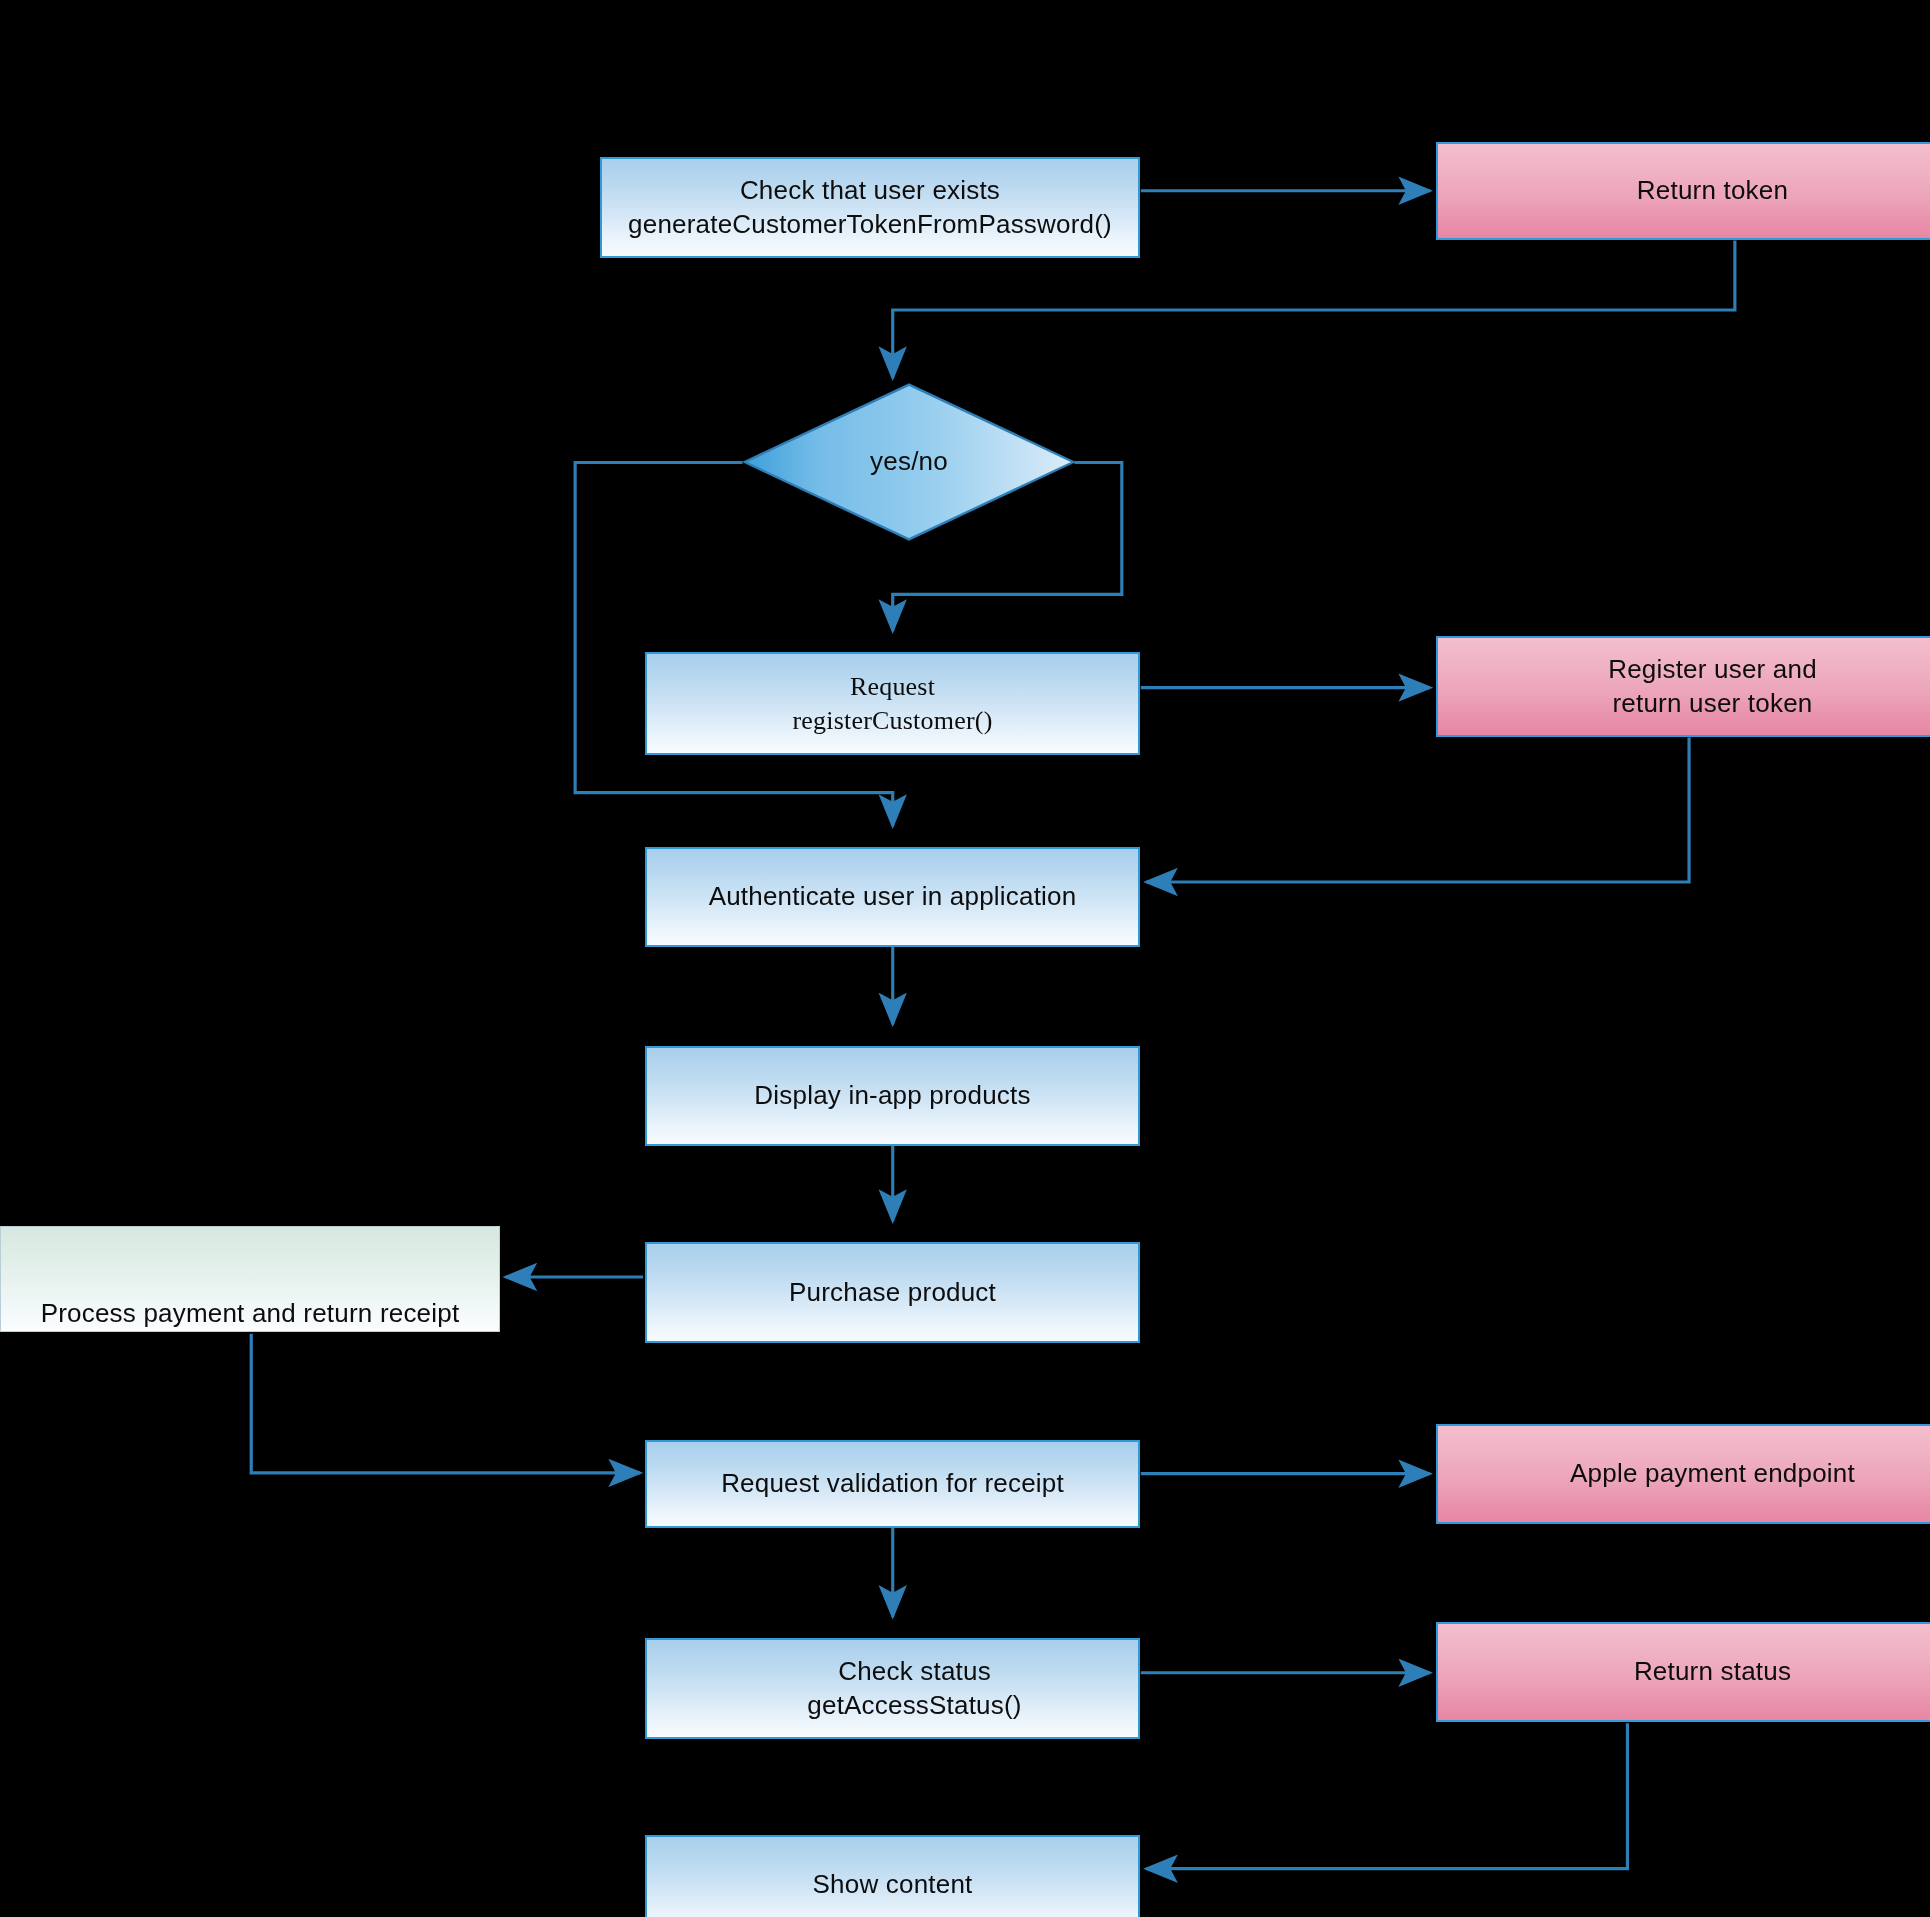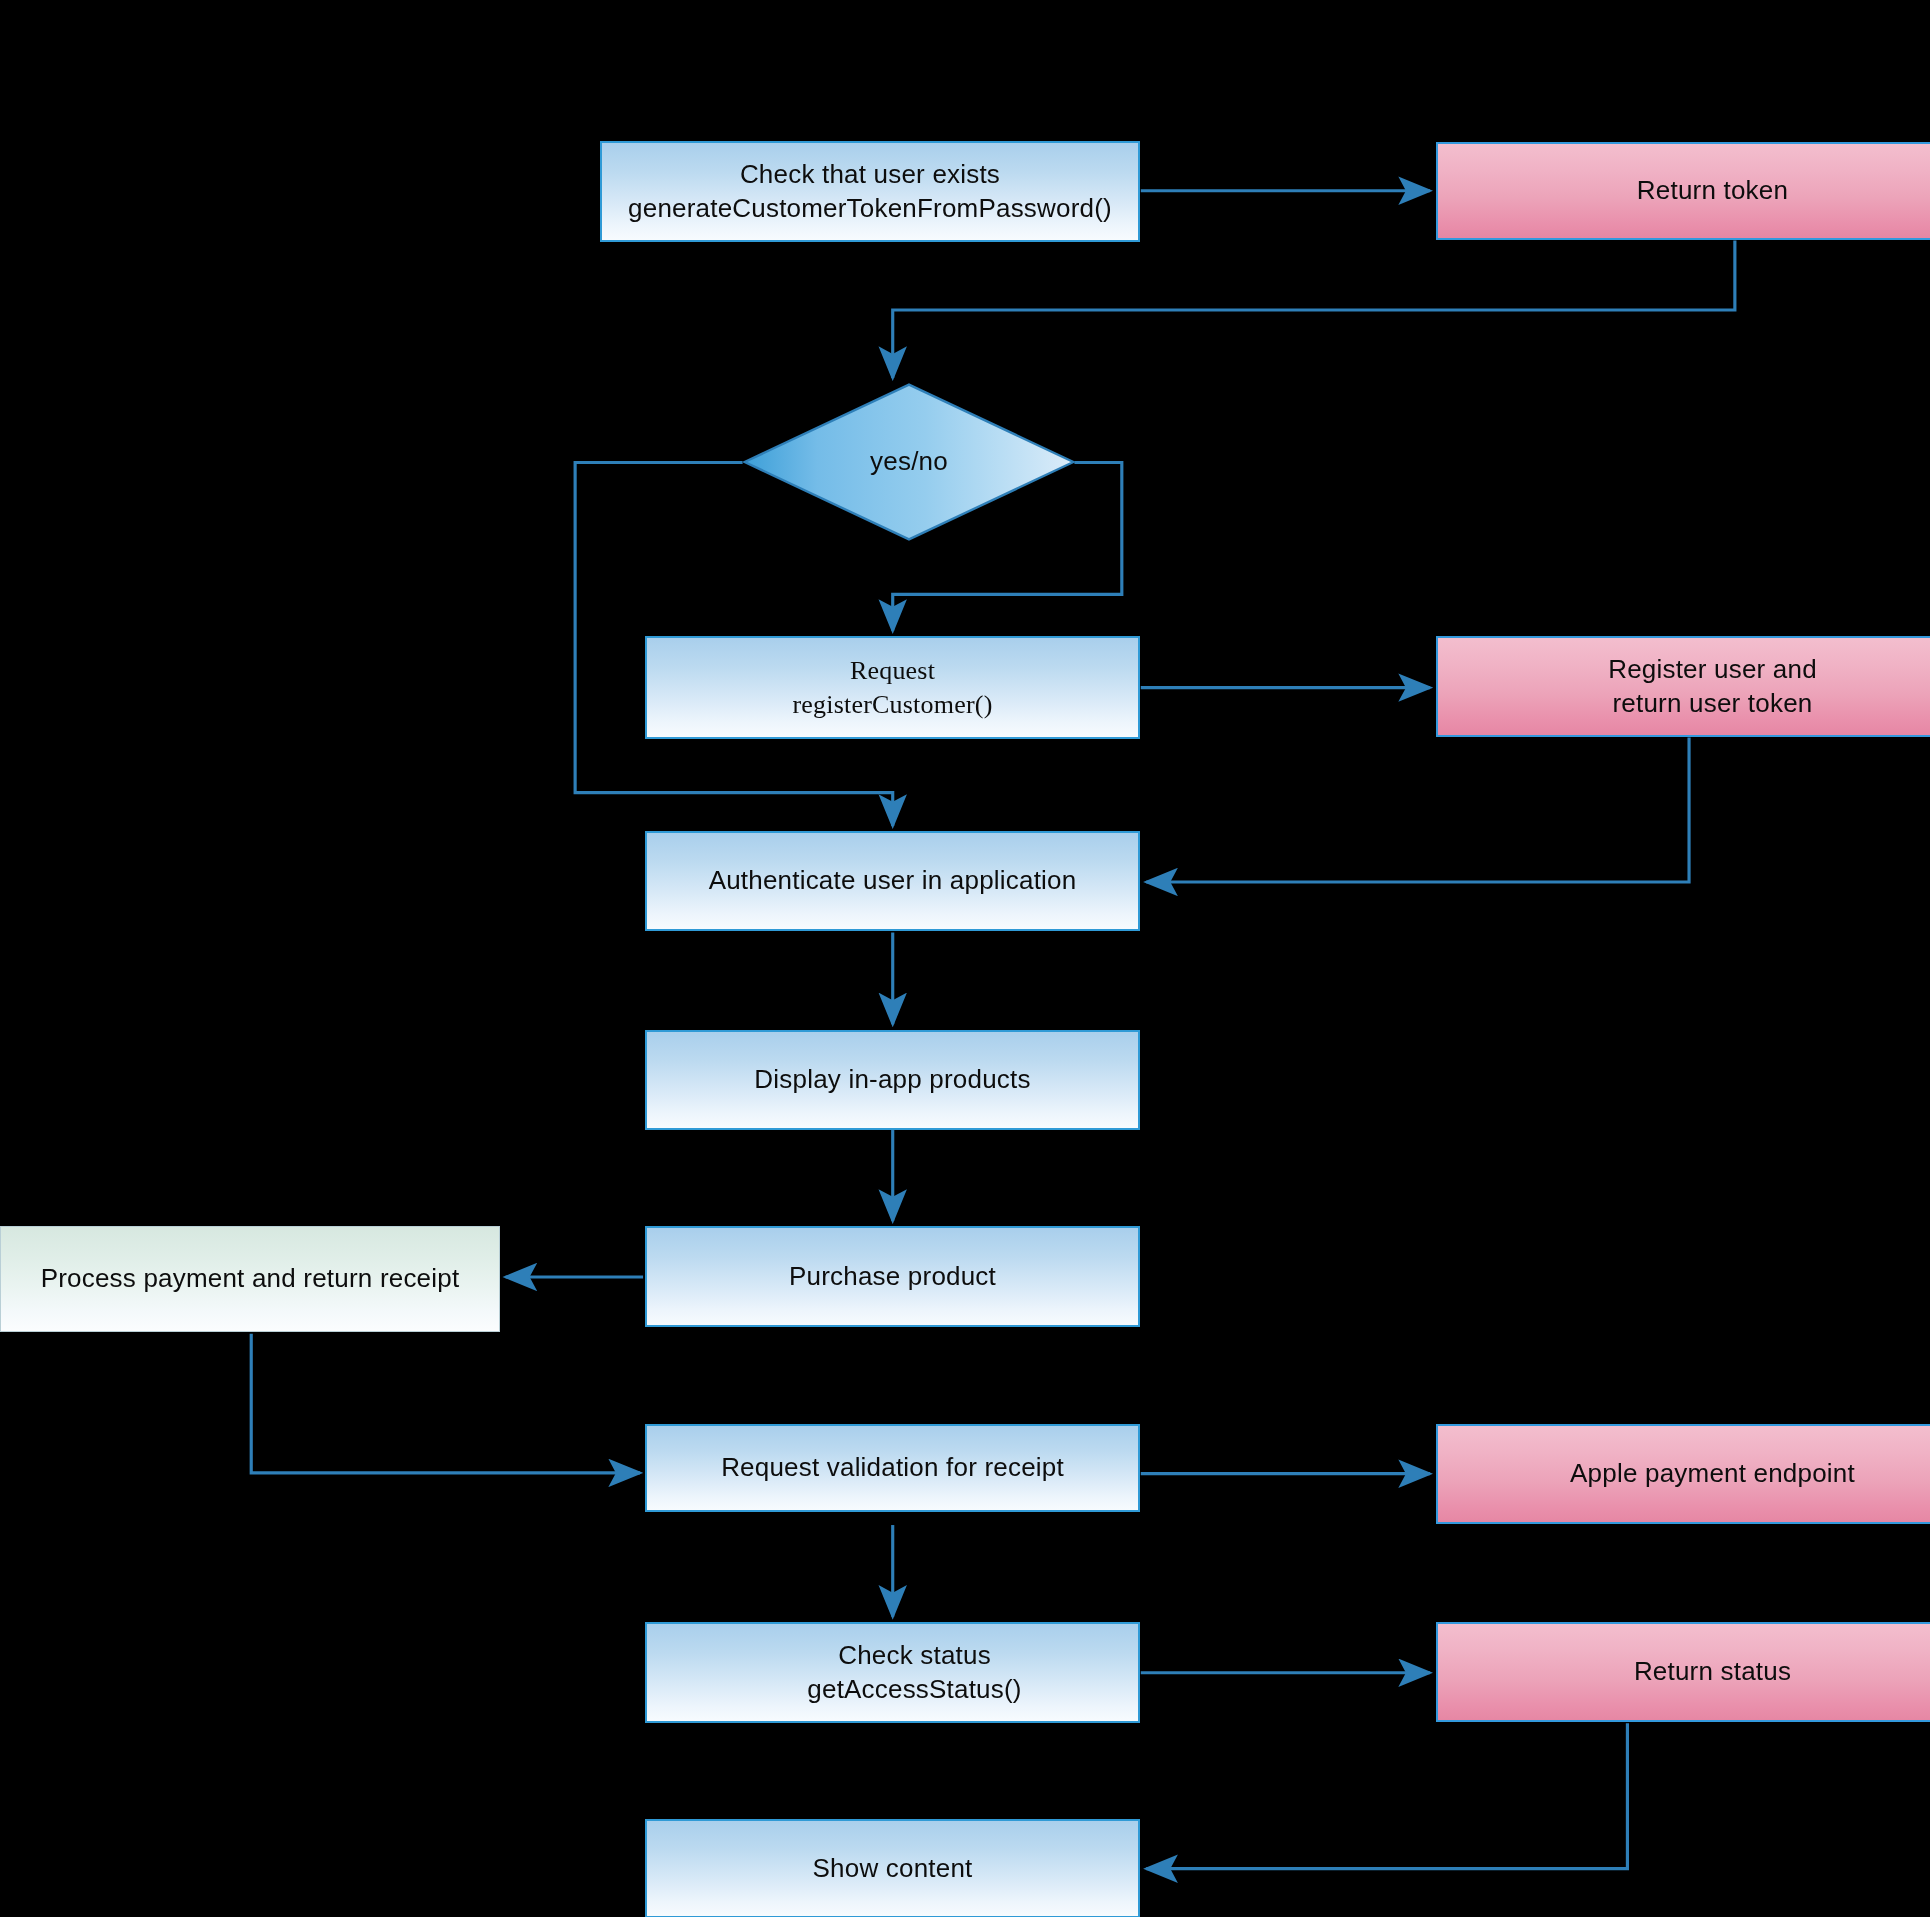--- a/index.html
+++ b/index.html
@@ -36,28 +36,30 @@
     color: #0d0d0d;
     font-size: 26px;
     line-height: 1.30;
     letter-spacing: 0.2px;
     white-space: pre-line;
     z-index: 3;
   }
   .node-process {
     border: 2.4px solid #2f9ad6;
     background: linear-gradient(to bottom, #a9cfec 0%, #bcdaf0 30%, #d8e9f7 62%, #edf5fc 85%, #f7fbfe 100%);
+    margin-top: 16px;
   }
   .node-endpoint {
     border: 2.4px solid #3399dd;
     background: linear-gradient(to bottom, #f3bece 0%, #f0b2c5 28%, #eca3b9 58%, #e98fab 86%, #e687a4 100%);
   }
   .node-external {
     border: 1.6px solid #b9cfd6;
     background: linear-gradient(to bottom, #d7e8e0 0%, #e0eee8 30%, #eaf4f1 58%, #f4f9fb 82%, #fbfdfe 100%);
+    align-items: flex-end;
   }
   .node-decision {
     border: none;
     background: transparent;
     overflow: visible;
   }
   .node-decision .diamond-svg {
     position: absolute;
     left: 0;
     top: 0;

